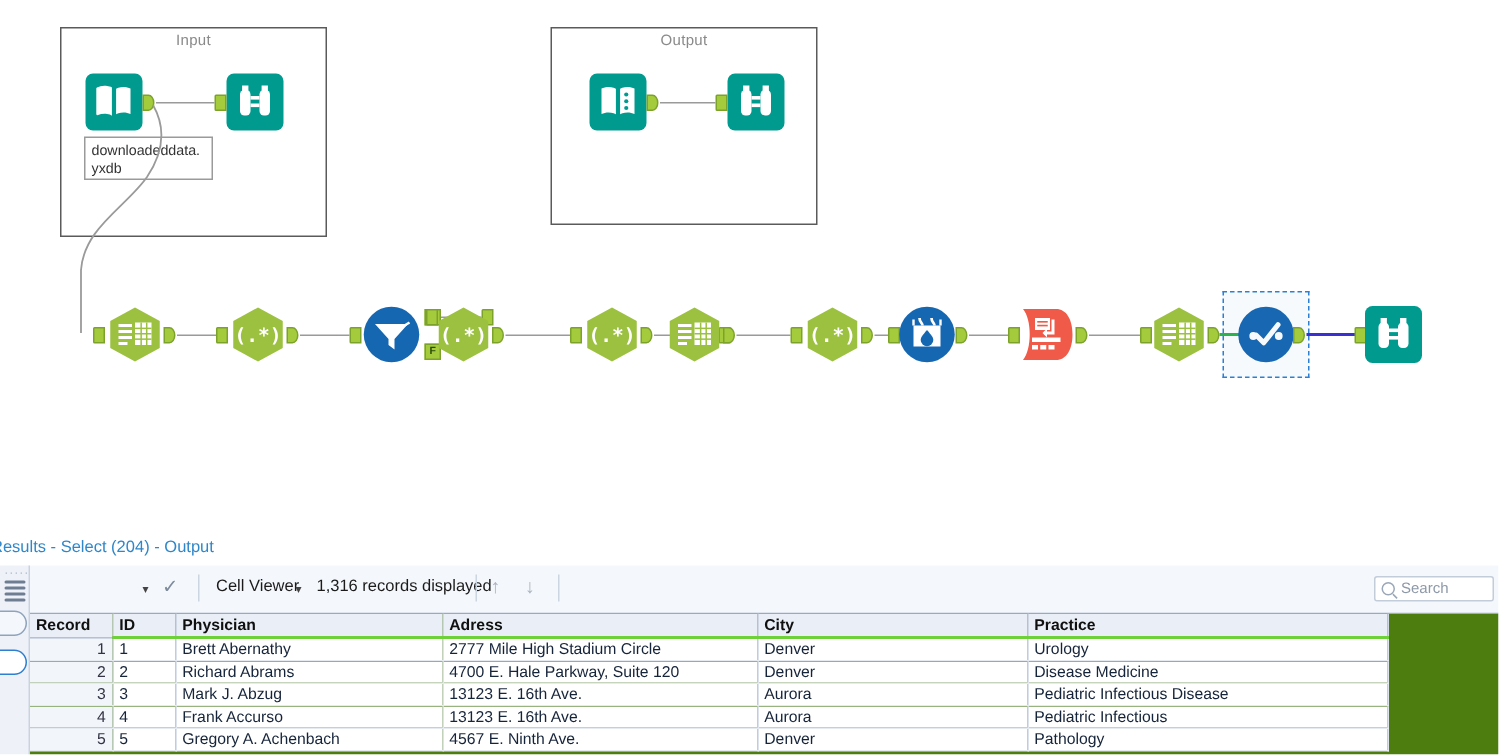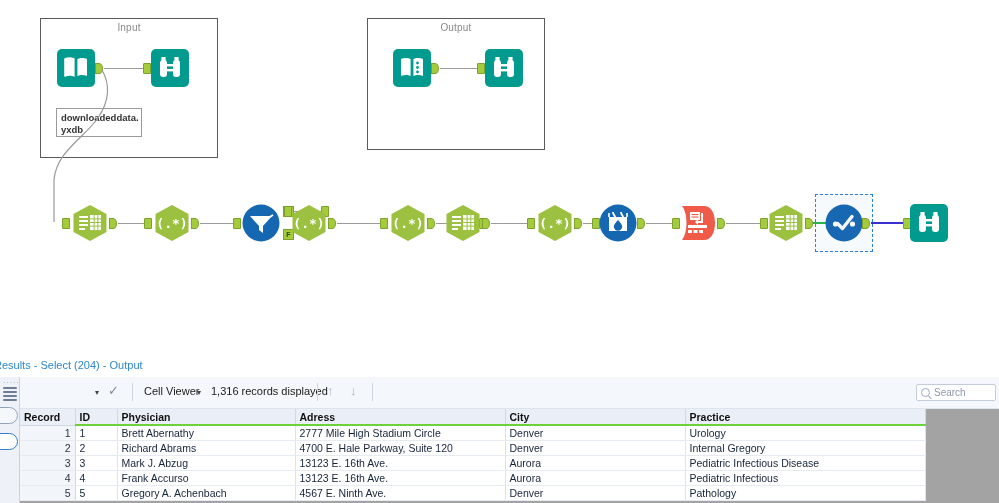--- a/index.html
+++ b/index.html
@@ -181,21 +181,21 @@
     position:absolute; left:17px; top:2px;
     font-size:10px; color:#8e99a8;
   }
 
   
   #grid {
     position: absolute;
     left: 20px; top: 54px;
     width: 979px; height: 94px;
     overflow: hidden;
-    background:#a3a3a3;
+    background:#4d7c0f;
   }
   table.gridtbl {
     border-collapse: collapse;
     table-layout: fixed;
     width: 905px;
     font-size: 10.5px;
   }
   table.gridtbl th {
     height: 16px;
     background: #eaeff7;
@@ -273,21 +273,21 @@
         <rect x="23" y="12" width="7" height="17" rx="3" fill="#ffffff"></rect>
         <rect x="17" y="16" width="6" height="2.4" fill="#ffffff"></rect>
         <rect x="17" y="21" width="6" height="2.4" fill="#ffffff"></rect>
         <rect x="11.4" y="9" width="4.2" height="4" fill="#ffffff"></rect>
         <rect x="24.4" y="9" width="4.2" height="4" fill="#ffffff"></rect>
       </svg>
     </div>
     <div class="anchor in" style="left:143px; top:63px;"></div>
     <div class="wire" style="left:104px; top:68px; width:39px;"></div>
 
-    <div class="annot plain" style="left:56px; top:108px; width:86px; height:29px;font-weight:bold;">downloadeddata.
+    <div class="annot plain" style="left:56px; top:91px; width:86px; height:29px;">downloadeddata.
 yxdb</div>
 
     <svg style="position:absolute; left:40px; top:60px; width:80px; height:175px;">
       <path d="M62 10 C70 24, 70 40, 58 58 C44 78, 16 92, 14 120 L14 162" fill="none" stroke="#9a9a9a" stroke-width="1.2"></path>
     </svg>
 
     <div class="tool" style="left:392px; top:48px;">
       <svg viewBox="0 0 40 40">
         <rect x="1" y="1" width="38" height="38" rx="5" fill="#009b8e"></rect>
         <path d="M20 12 C17 9.5 12 9.5 9 11 L9 28 C12 26.5 17 26.5 20 29 Z" fill="#ffffff"></path>
@@ -549,21 +549,21 @@
             <td>2777 Mile High Stadium Circle</td>
             <td>Denver</td>
             <td>Urology</td>
           </tr>
           <tr>
             <td class="rec">2</td>
             <td>2</td>
             <td>Richard Abrams</td>
             <td>4700 E. Hale Parkway, Suite 120</td>
             <td>Denver</td>
-            <td>Internal Gregory</td>
+            <td>Disease Medicine</td>
           </tr>
           <tr>
             <td class="rec">3</td>
             <td>3</td>
             <td>Mark J. Abzug</td>
             <td>13123 E. 16th Ave.</td>
             <td>Aurora</td>
             <td>Pediatric Infectious Disease</td>
           </tr>
           <tr>

